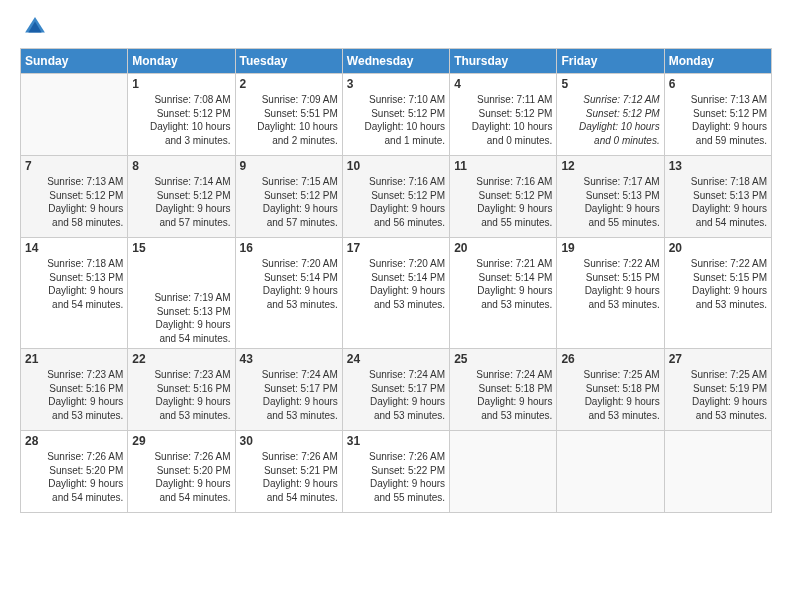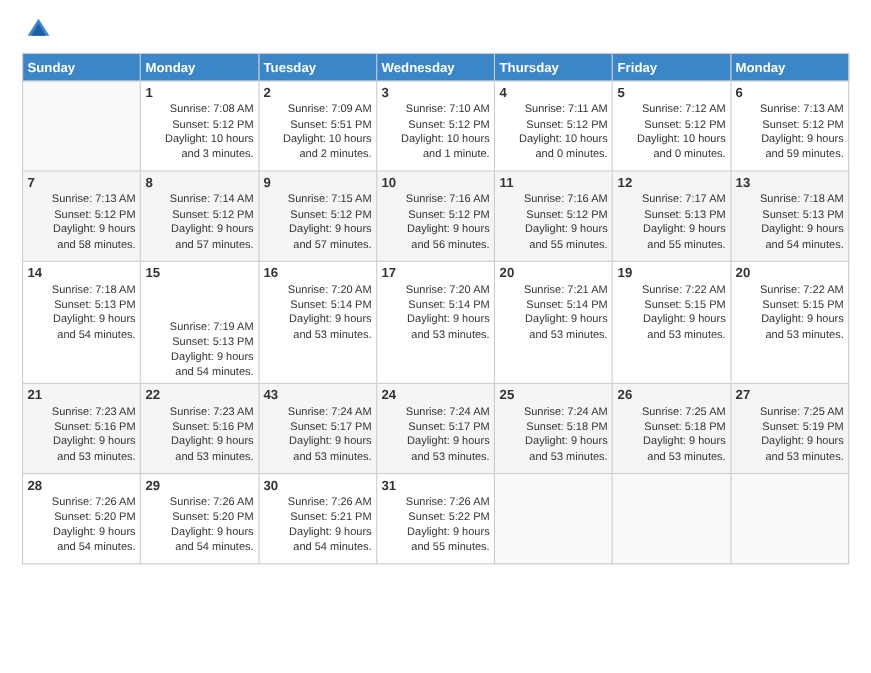--- a/index.html
+++ b/index.html
@@ -158,21 +158,21 @@
           </td>
           <td>
             <span class="day-num">4</span>
             <div class="day-info" style="white-space: pre-line; margin-left: 15px;">Sunrise: 7:11 AM
 Sunset: 5:12 PM
 Daylight: 10 hours
 and 0 minutes.</div>
           </td>
           <td>
             <span class="day-num">5</span>
-            <div class="day-info" style="white-space: pre-line;">Sunrise: 7:12 AM
+            <div class="day-info" style="white-space: pre-line; font-style: italic;">Sunrise: 7:12 AM
 Sunset: 5:12 PM
 Daylight: 10 hours
 and 0 minutes.</div>
           </td>
           <td>
             <span class="day-num">6</span>
             <div class="day-info" style="white-space: pre-line;">Sunrise: 7:13 AM
 Sunset: 5:12 PM
 Daylight: 9 hours
 and 59 minutes.</div>

